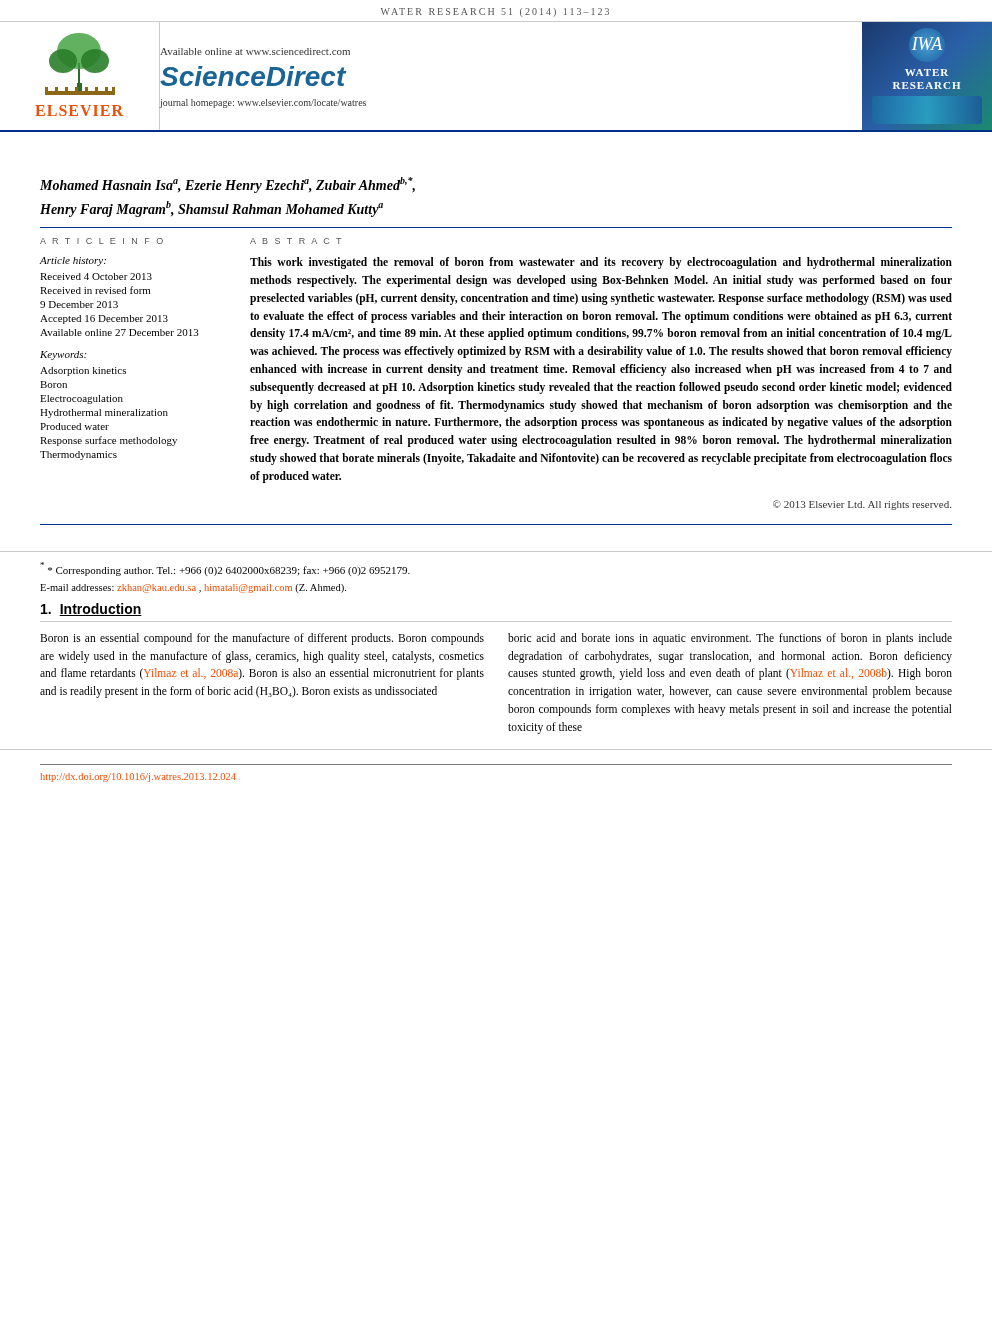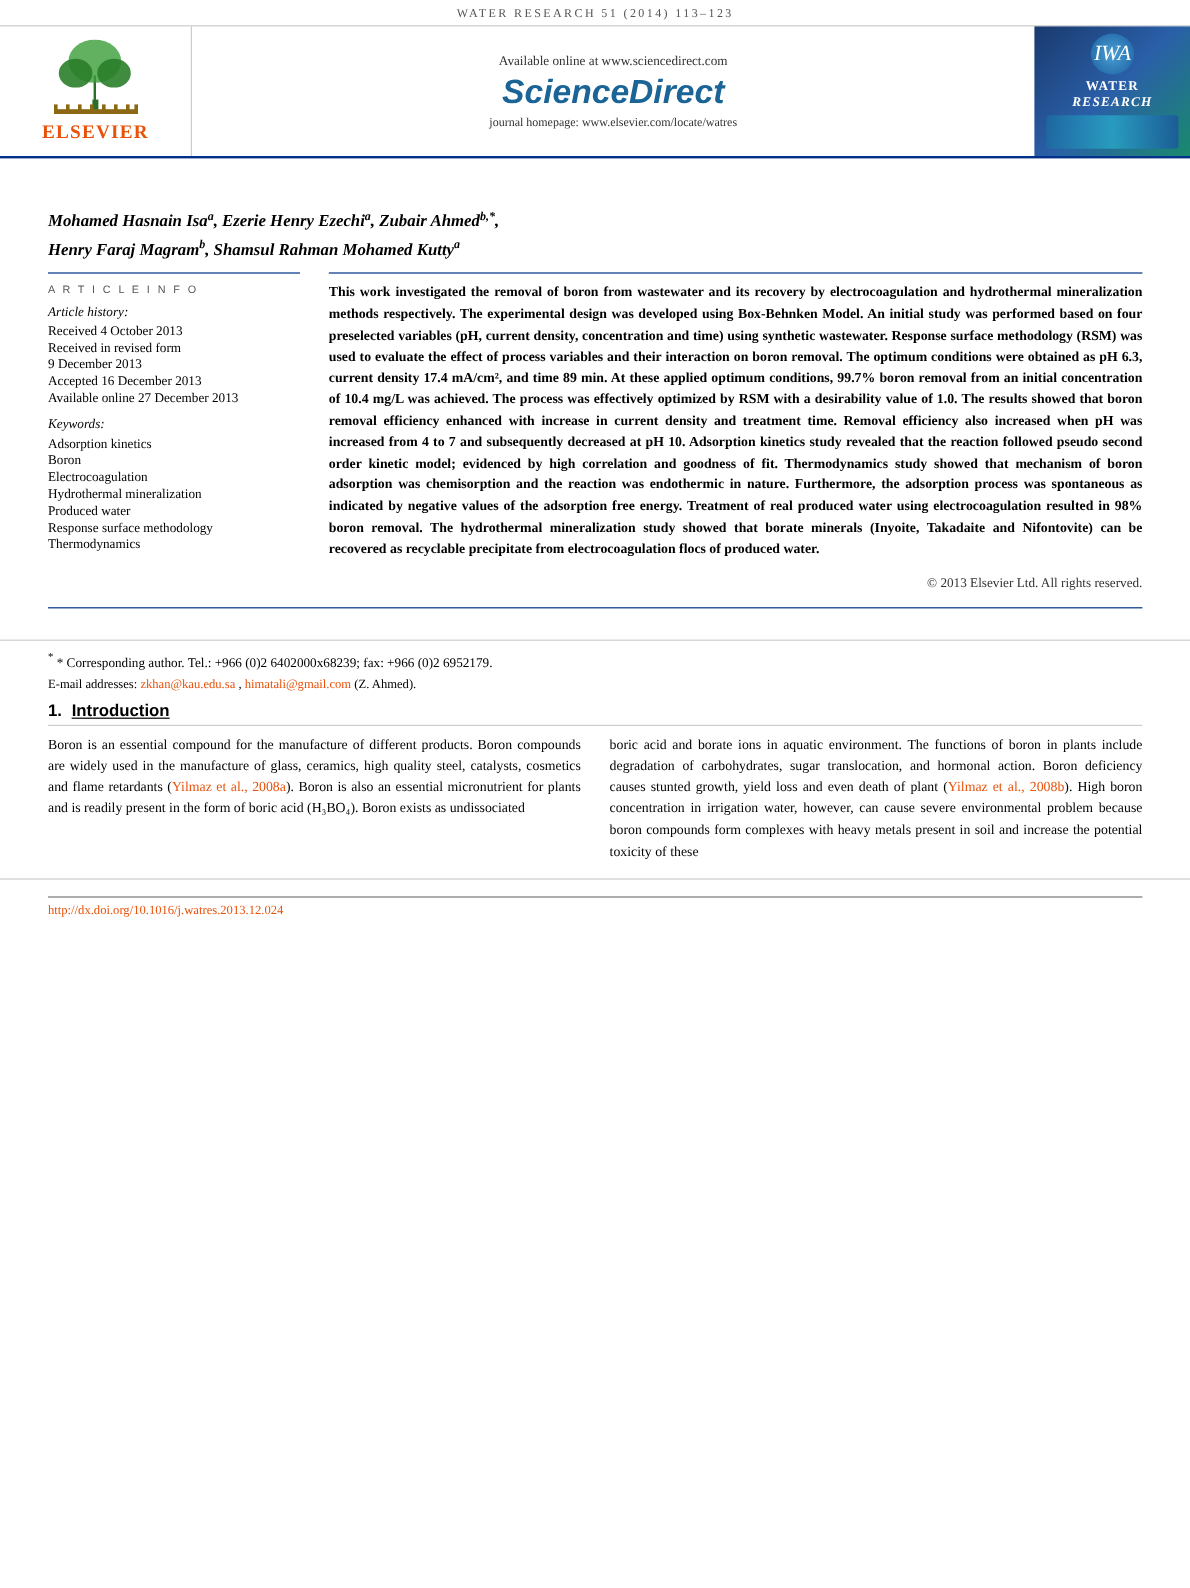--- a/index.html
+++ b/index.html
@@ -47,21 +47,20 @@
       font-size: 16px;
       font-weight: bold;
       color: #e8520a;
       letter-spacing: 1px;
       margin-top: 4px;
     }
     .science-direct-center {
       flex: 1;
       display: flex;
       flex-direction: column;
-      align-items: center;
       justify-content: center;
       gap: 4px;
     }
     .available-online {
       font-size: 11px;
       color: #333;
     }
     .sciencedirect-logo {
       font-size: 28px;
       color: #e8520a;
@@ -155,21 +154,20 @@
     .affiliations {
       font-size: 11px;
       font-style: italic;
       margin-bottom: 14px;
       line-height: 1.6;
     }
 
     
     .two-col {
       display: flex;
-      gap: 24px;
       margin-bottom: 14px;
     }
     .article-info-col {
       width: 210px;
       min-width: 210px;
       border-top: 1px solid #003087;
       padding-top: 8px;
     }
     .abstract-col {
       flex: 1;
@@ -352,21 +350,21 @@
       <span>journal homepage: www.elsevier.com/locate/watres</span>
     </div>
   </div>
 
   <div class="water-research-banner">
     <div class="wr-emblem">
       <span class="wr-emblem-inner">IWA</span>
     </div>
     <div class="wr-logo-big">
       <div style="font-size:11px; letter-spacing:1px;">WATER</div>
-      <div style="font-size:11px; letter-spacing:1px;font-style:italic;">RESEARCH</div>
+      <div style="font-size:11px; letter-spacing:1px;">RESEARCH</div>
     </div>
 
     <div style="margin-top:4px; width:110px; height:30px; background: linear-gradient(90deg,#1a6ea0,#2ab0d0,#1a4ea0); border-radius:3px; opacity:0.7;"></div>
   </div>
 </div>
 
 <div class="article-content">
 
 
   <div class="authors">
@@ -396,20 +394,21 @@
         <div class="keyword-item">Boron</div>
         <div class="keyword-item">Electrocoagulation</div>
         <div class="keyword-item">Hydrothermal mineralization</div>
         <div class="keyword-item">Produced water</div>
         <div class="keyword-item">Response surface methodology</div>
         <div class="keyword-item">Thermodynamics</div>
       </div>
     </div>
 
     <div class="abstract-col">
+      <div class="section-heading">A B S T R A C T</div>
       <div class="abstract-text">This work investigated the removal of boron from wastewater and its recovery by electrocoagulation and hydrothermal mineralization methods respectively. The experimental design was developed using Box-Behnken Model. An initial study was performed based on four preselected variables (pH, current density, concentration and time) using synthetic wastewater. Response surface methodology (RSM) was used to evaluate the effect of process variables and their interaction on boron removal. The optimum conditions were obtained as pH 6.3, current density 17.4 mA/cm², and time 89 min. At these applied optimum conditions, 99.7% boron removal from an initial concentration of 10.4 mg/L was achieved. The process was effectively optimized by RSM with a desirability value of 1.0. The results showed that boron removal efficiency enhanced with increase in current density and treatment time. Removal efficiency also increased when pH was increased from 4 to 7 and subsequently decreased at pH 10. Adsorption kinetics study revealed that the reaction followed pseudo second order kinetic model; evidenced by high correlation and goodness of fit. Thermodynamics study showed that mechanism of boron adsorption was chemisorption and the reaction was endothermic in nature. Furthermore, the adsorption process was spontaneous as indicated by negative values of the adsorption free energy. Treatment of real produced water using electrocoagulation resulted in 98% boron removal. The hydrothermal mineralization study showed that borate minerals (Inyoite, Takadaite and Nifontovite) can be recovered as recyclable precipitate from electrocoagulation flocs of produced water.</div>
       <div class="copyright-line">© 2013 Elsevier Ltd. All rights reserved.</div>
     </div>
 
   </div>
 
   <hr class="article-divider">
 
 </div>
 

